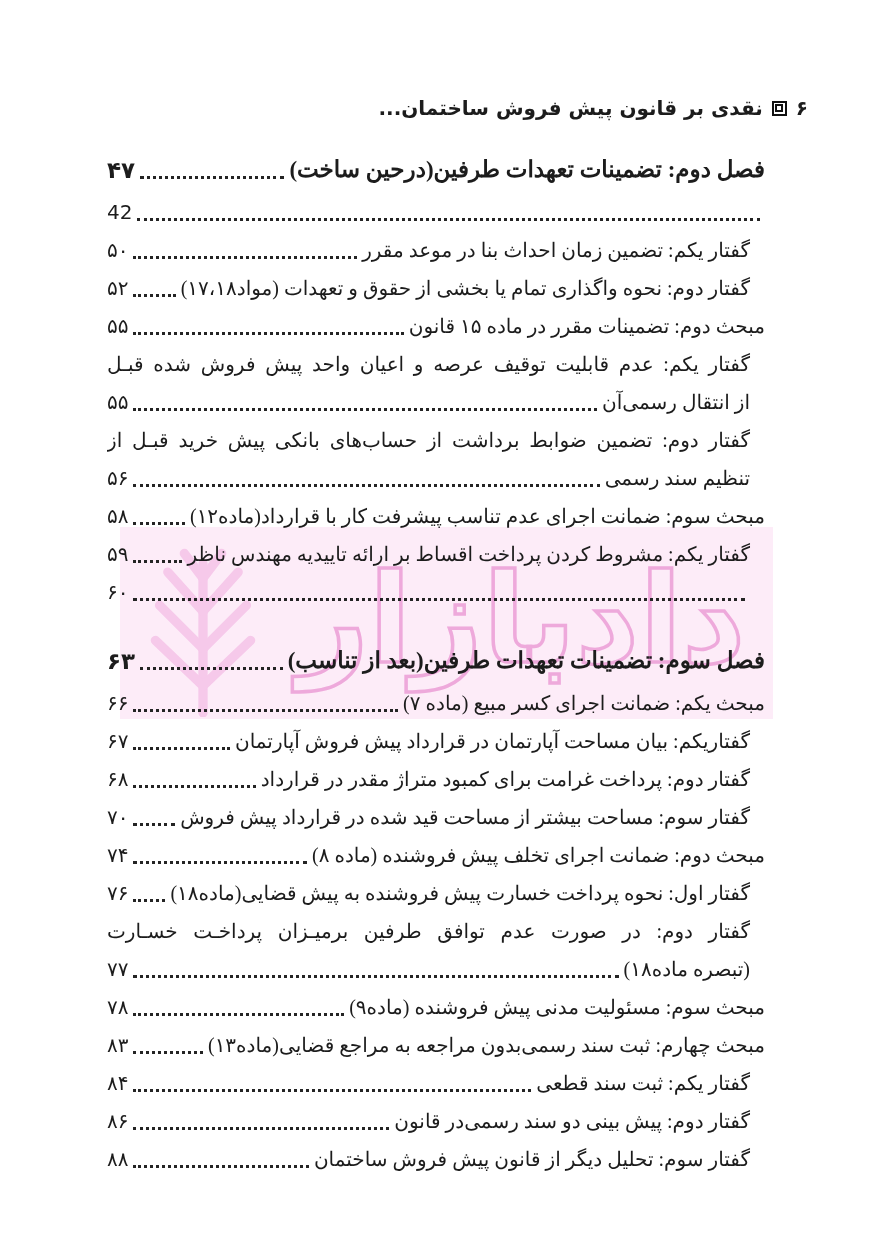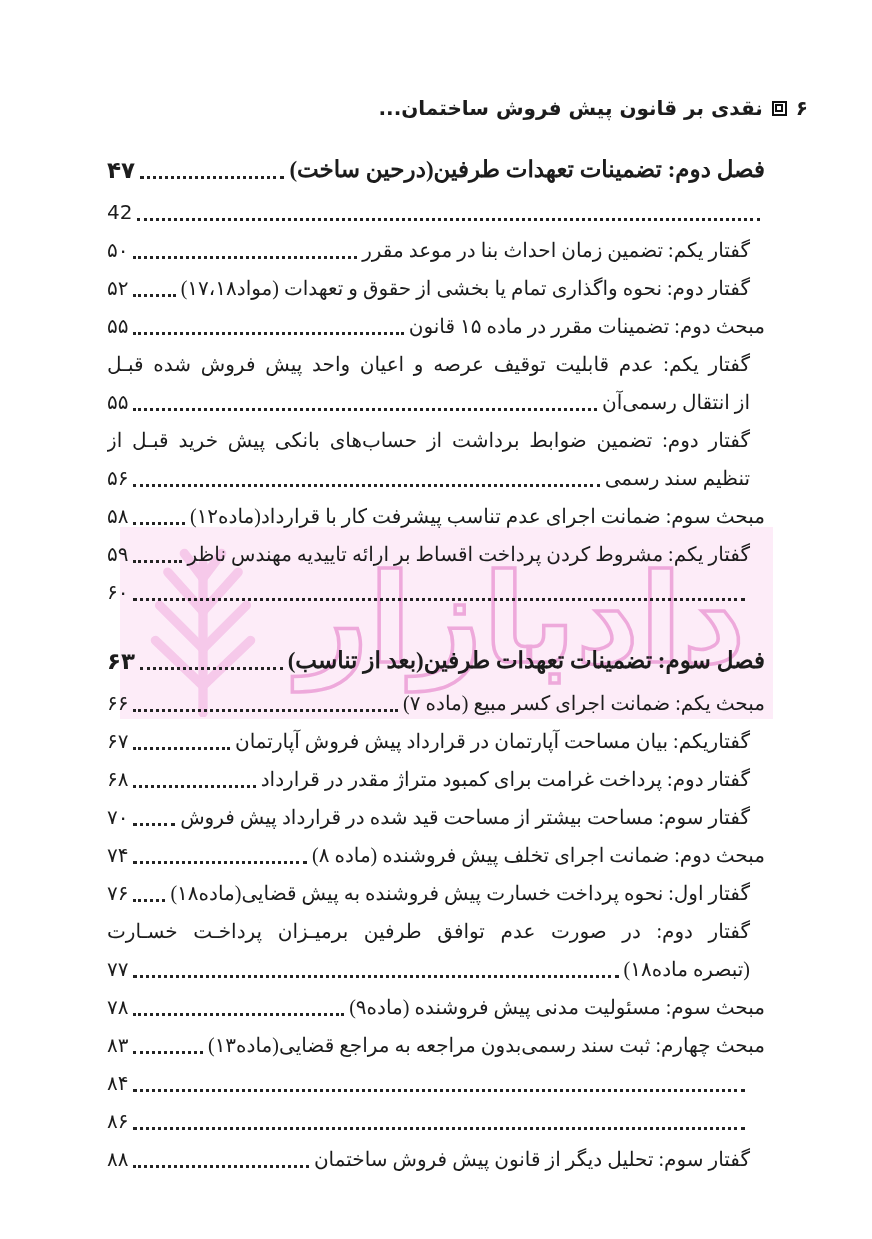--- a/index.html
+++ b/index.html
@@ -179,24 +179,26 @@
         <span class="t">مبحث سوم: مسئولیت مدنی پیش فروشنده (ماده۹)</span>
         <span class="leader"></span>
         <span class="p">۷۸</span>
       </div>
       <div class="row section">
         <span class="t">مبحث چهارم: ثبت سند رسمی‌بدون مراجعه به مراجع قضایی(ماده۱۳)</span>
         <span class="leader"></span>
         <span class="p">۸۳</span>
       </div>
       <div class="row sub">
+        <span class="t">گفتار یکم: ثبت سند قطعی</span>
         <span class="leader"></span>
         <span class="p">۸۴</span>
       </div>
       <div class="row sub">
+        <span class="t">گفتار دوم: پیش بینی دو سند رسمی‌در قانون</span>
         <span class="leader"></span>
         <span class="p">۸۶</span>
       </div>
       <div class="row sub">
         <span class="t">گفتار سوم: تحلیل دیگر از قانون پیش فروش ساختمان</span>
         <span class="leader"></span>
         <span class="p">۸۸</span>
       </div>
     </div>
 

